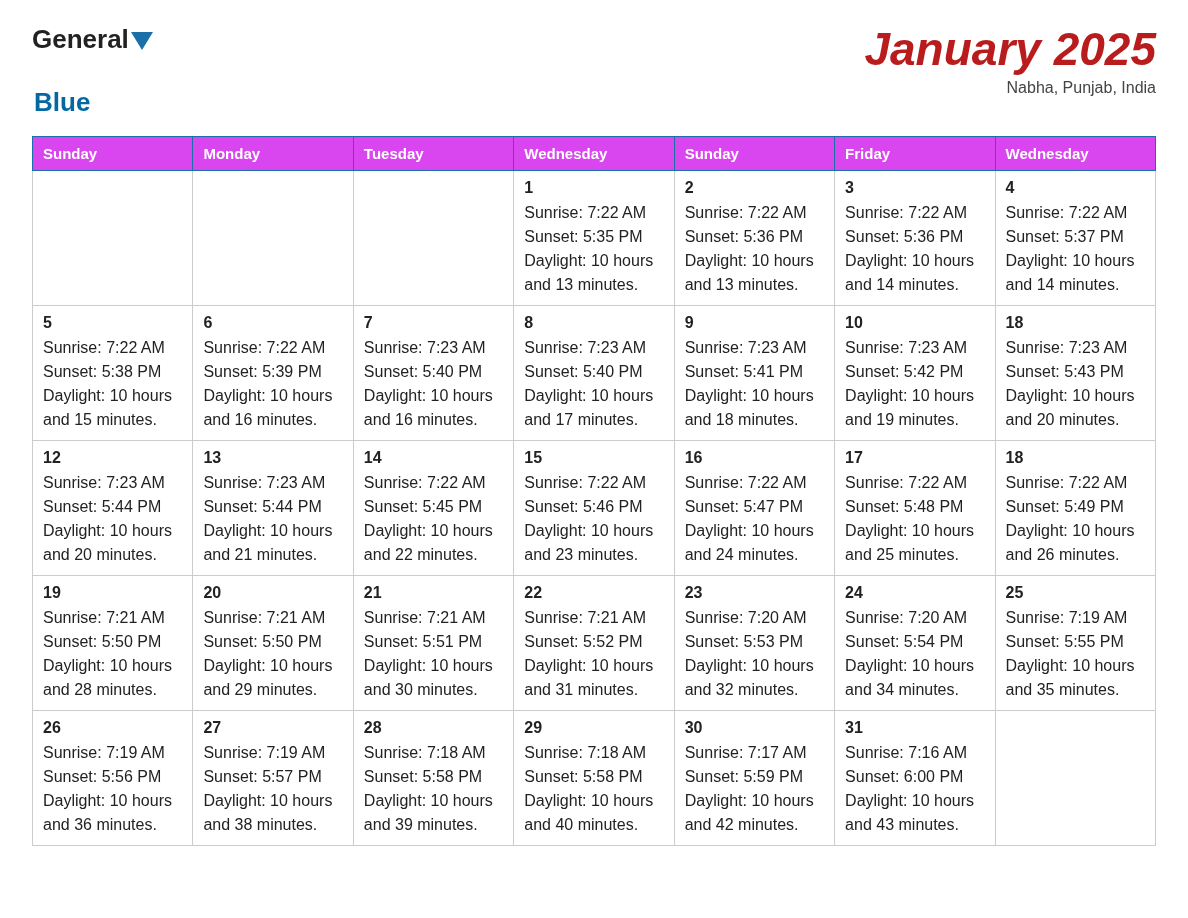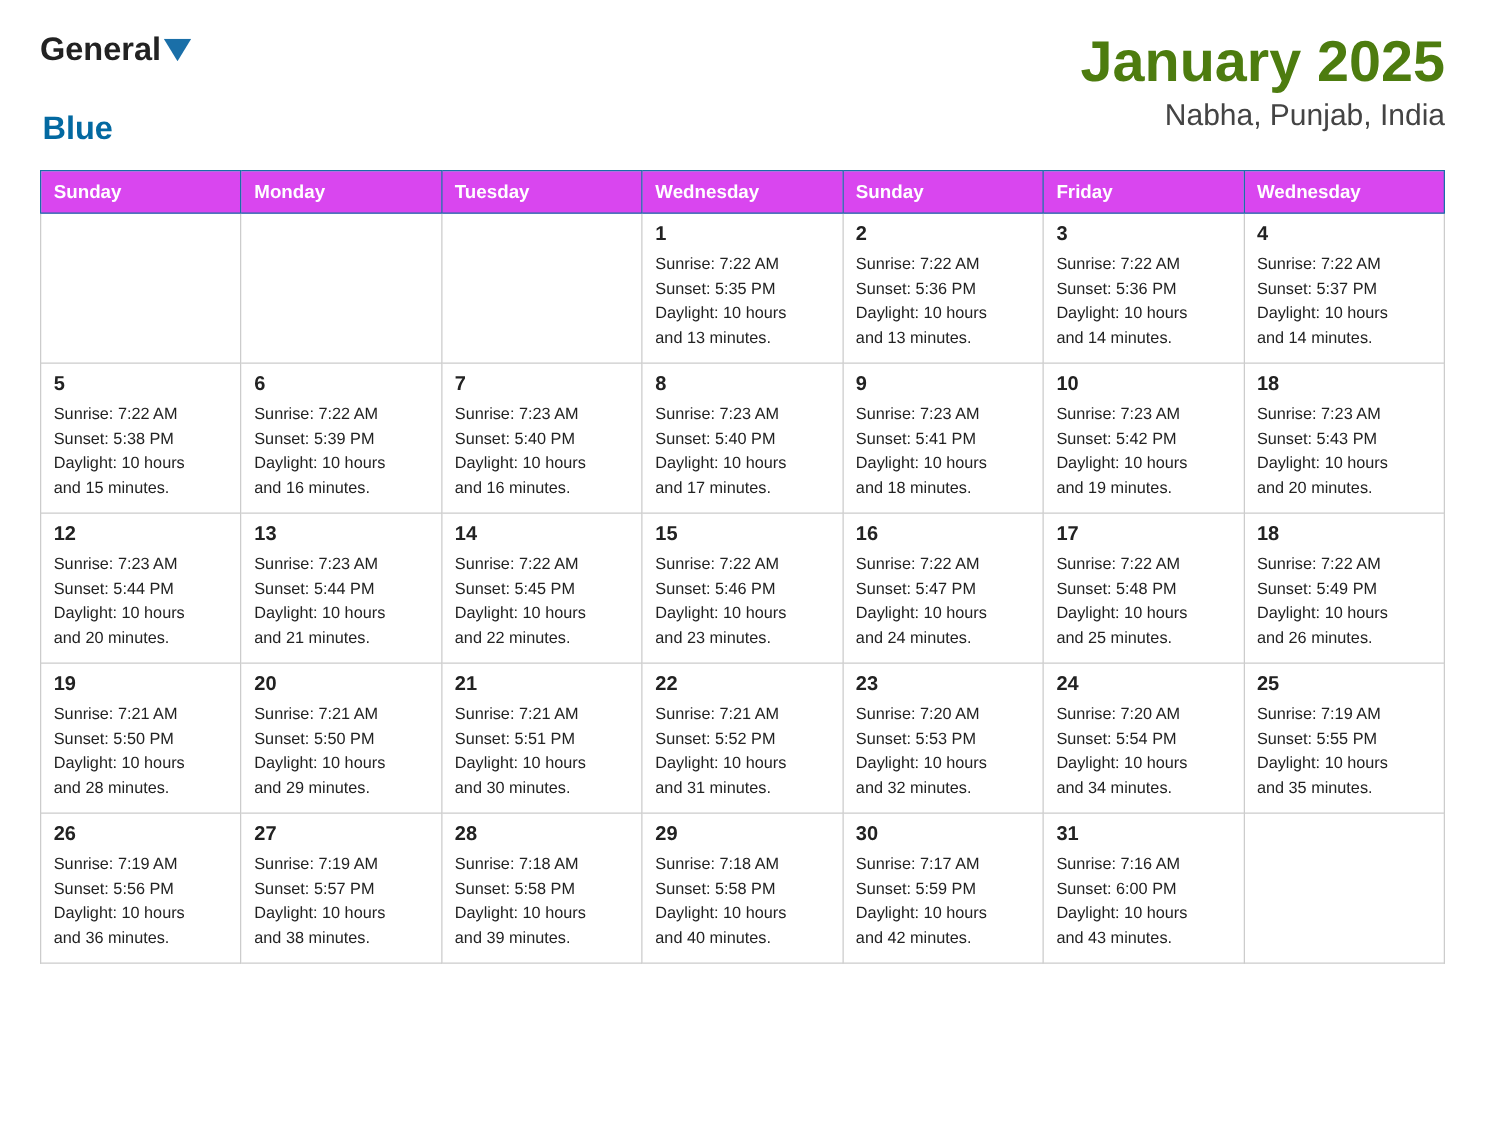--- a/index.html
+++ b/index.html
@@ -31,25 +31,26 @@
       font-weight: bold;
       color: #0369a1;
       margin-top: 32px;
     }
     .title-block {
       text-align: right;
     }
     .calendar-title {
       font-size: 46px;
       font-weight: bold;
-      color: #4d7c0f;
+      color: #b91c1c;
       line-height: 1.1;
+      font-style: italic;
     }
     .calendar-subtitle {
-      font-size: 24px;
+      font-size: 16px;
       color: #444;
       margin-top: 4px;
     }
     table {
       width: 100%;
       border-collapse: collapse;
       table-layout: fixed;
     }
     thead tr th {
       background-color: #d946ef;
@@ -68,21 +69,21 @@
       color: #222;
       height: 120px;
     }
     .day-number {
       font-size: 16px;
       font-weight: bold;
       margin-bottom: 4px;
       display: block;
     }
     .day-info {
-      font-size: 13px;
+      font-size: 16px;
       line-height: 1.5;
       color: #222;
     }
     tbody tr:nth-child(odd) td {
       background: #fff;
     }
     tbody tr:nth-child(even) td {
       background: #fff;
     }
     .empty-cell {

